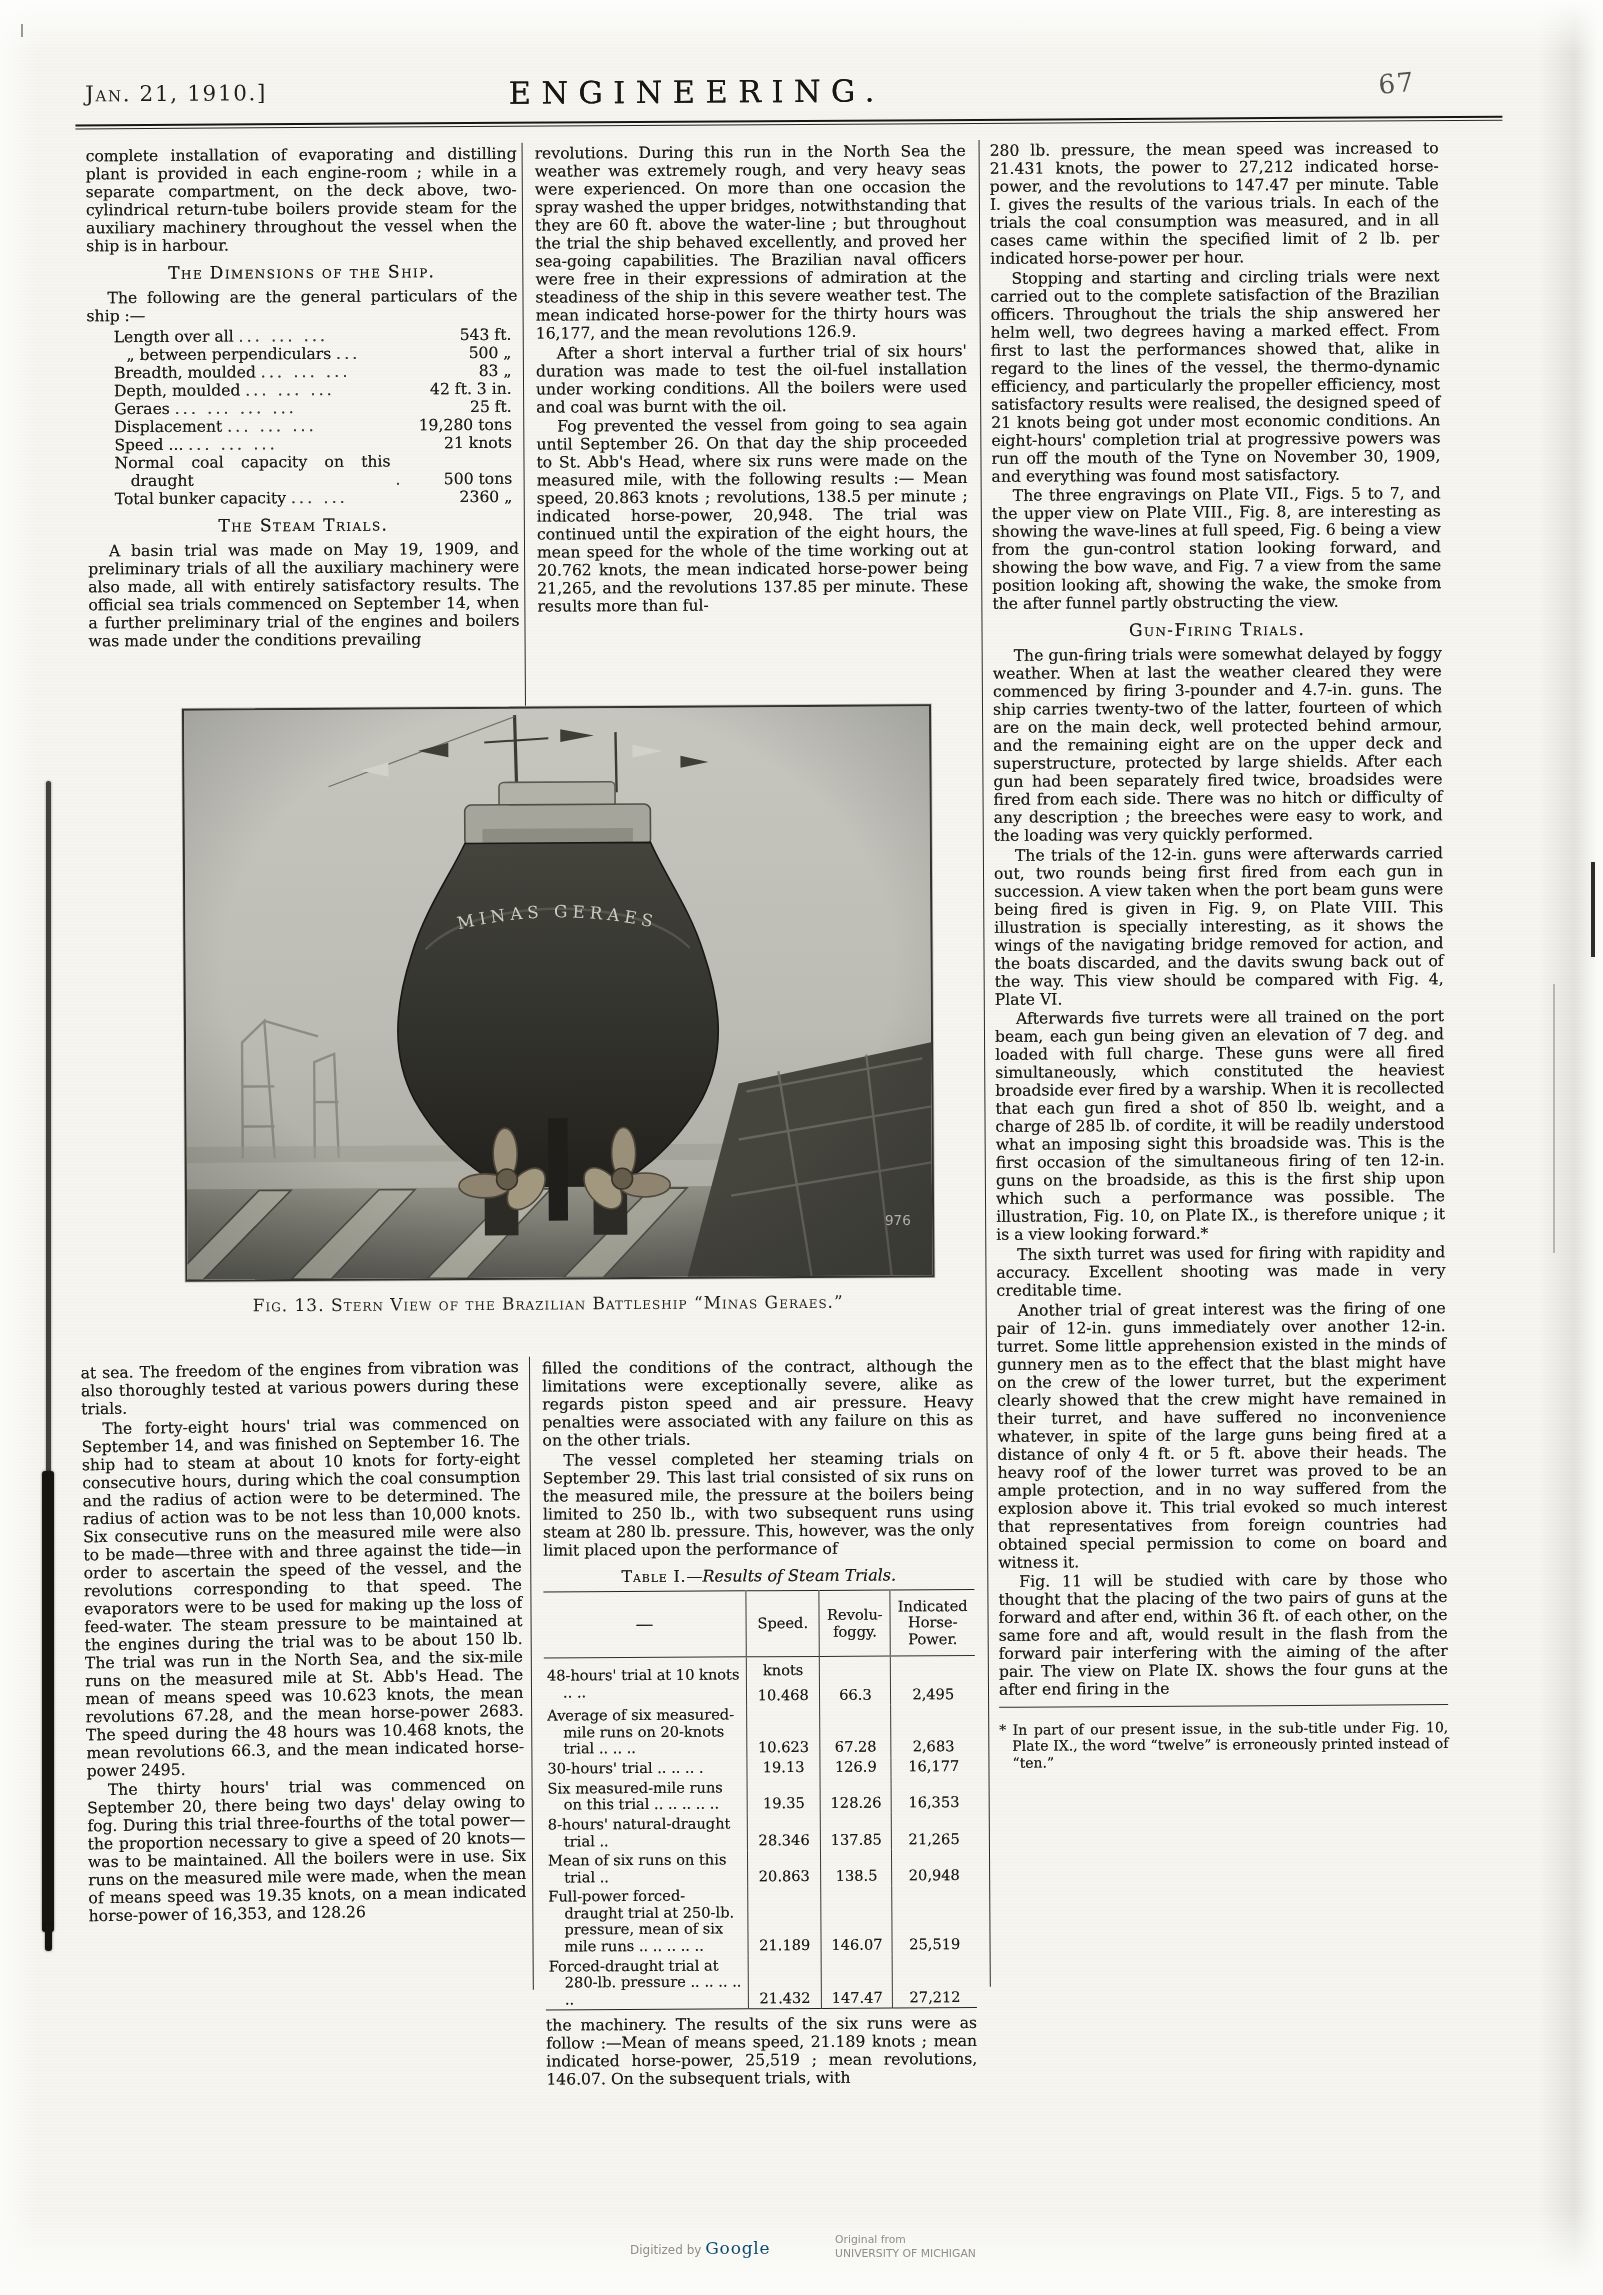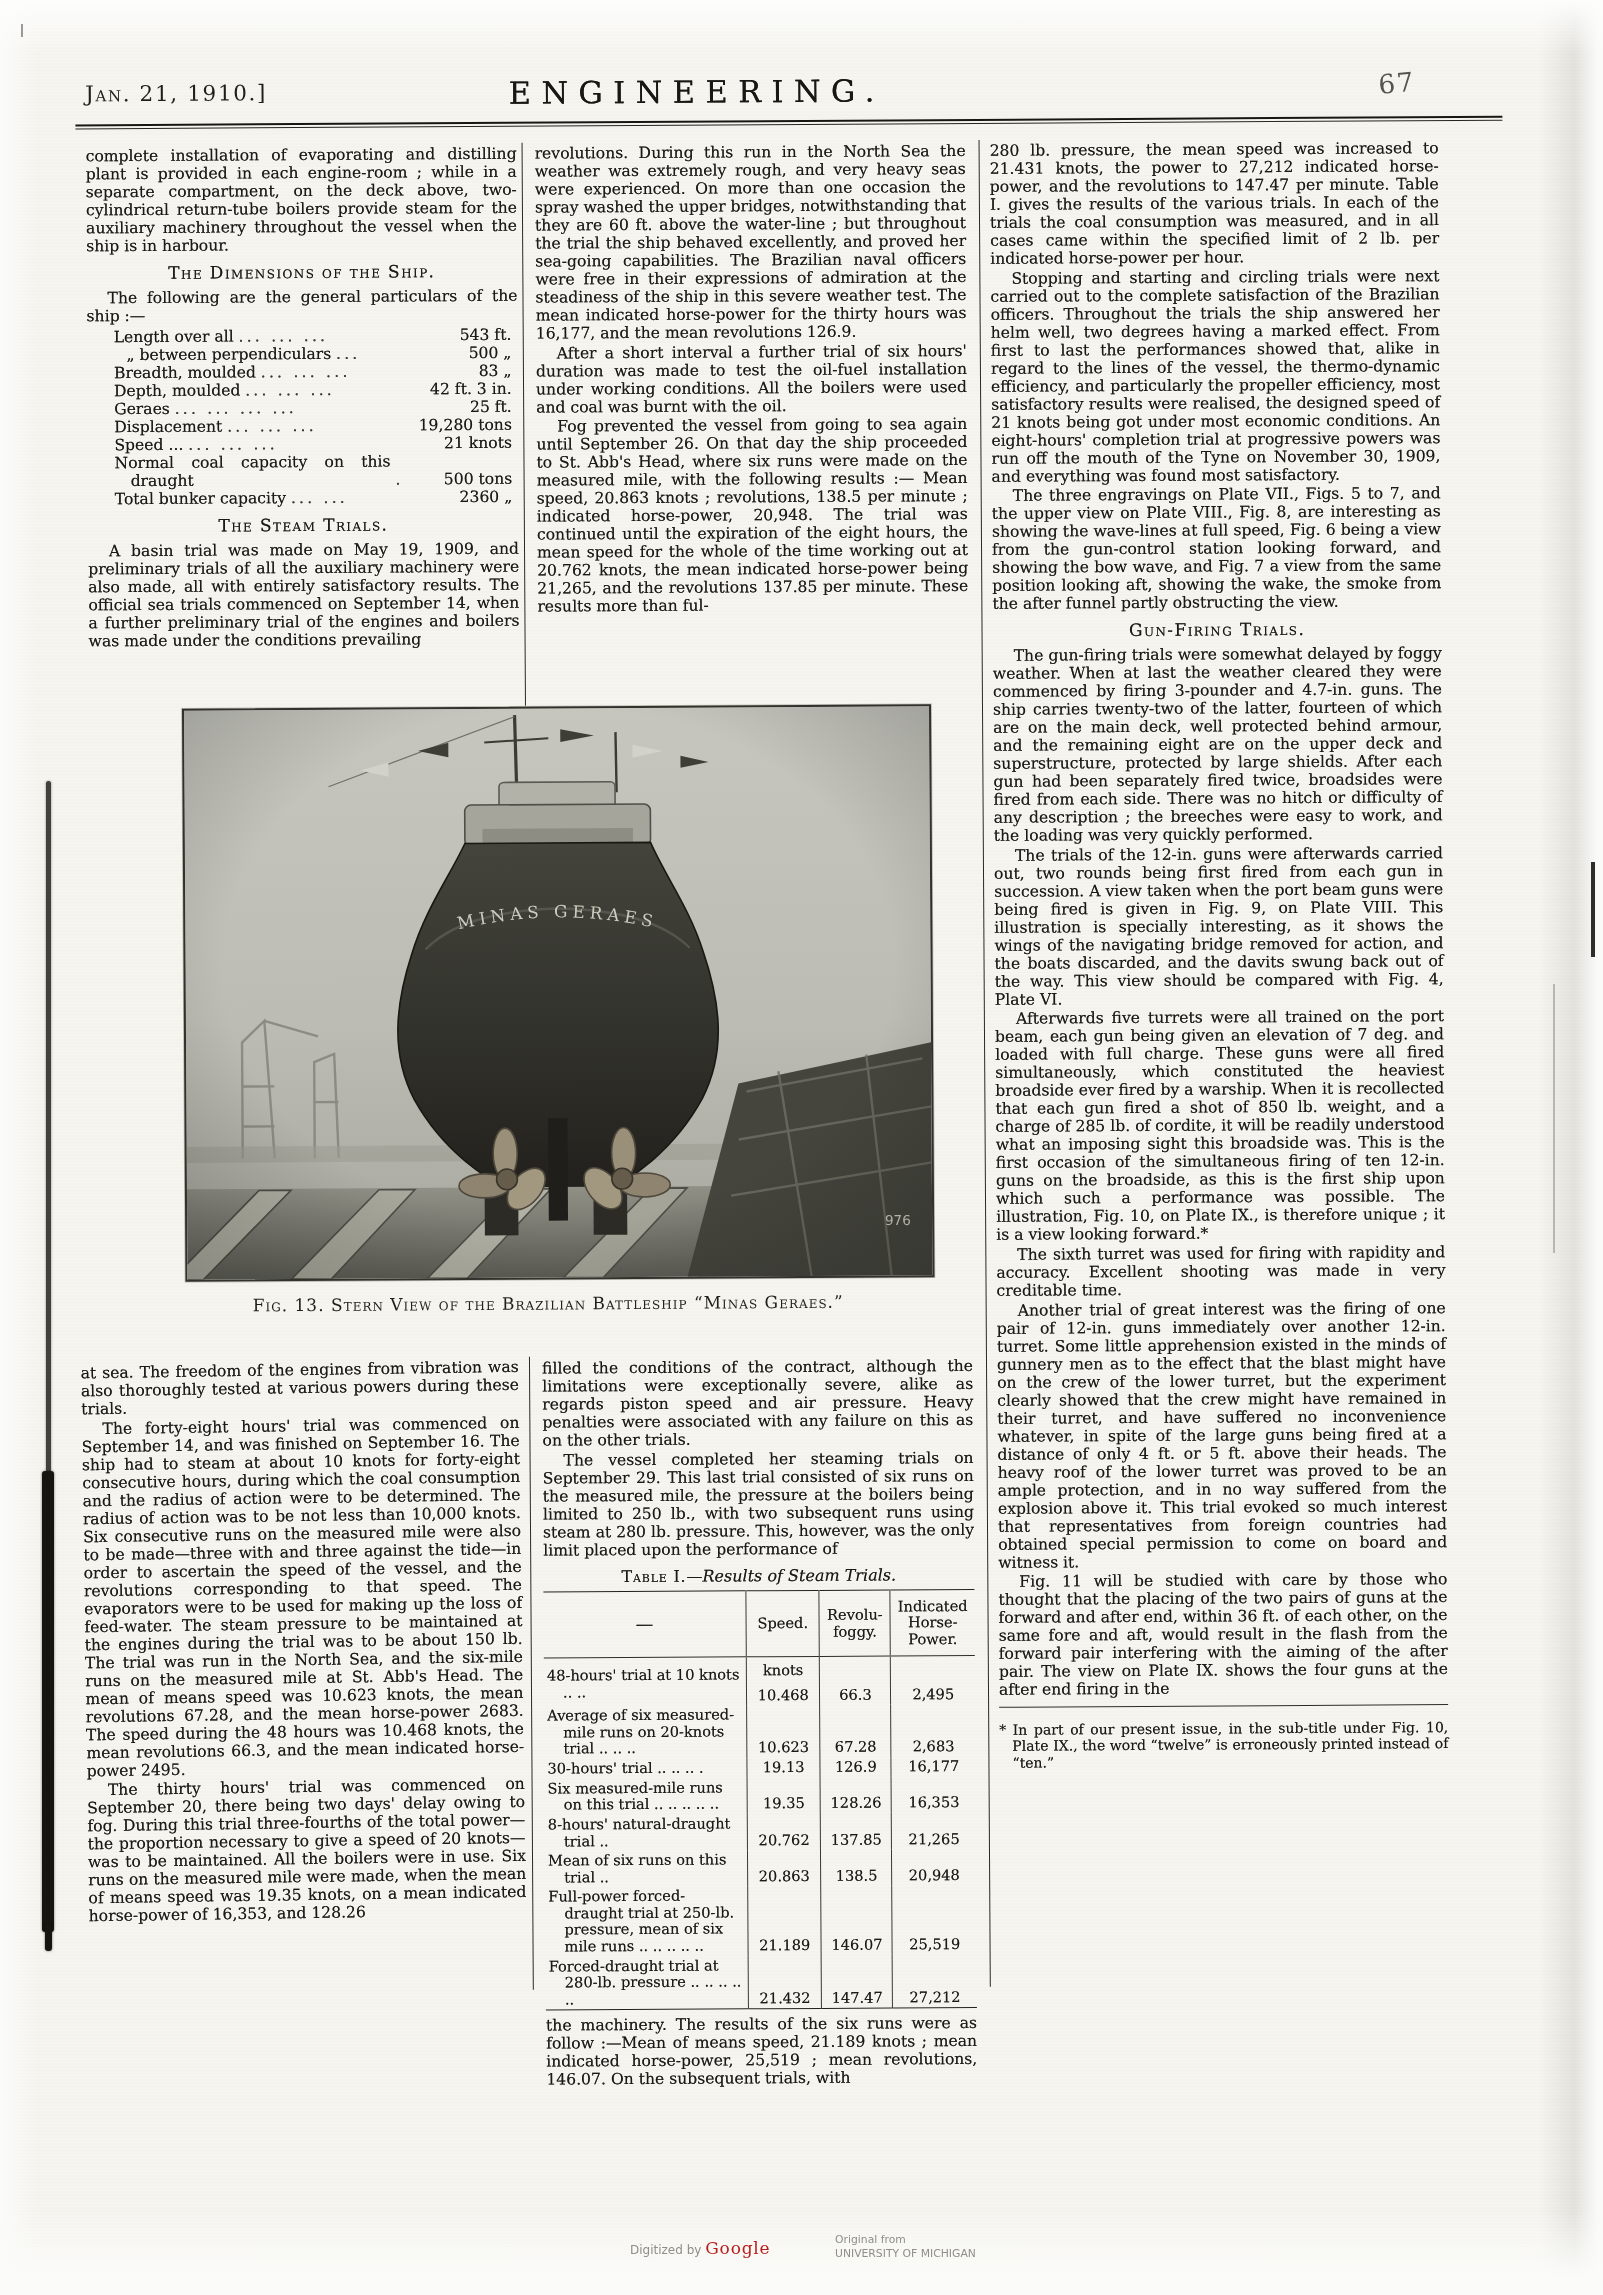--- a/index.html
+++ b/index.html
@@ -77,21 +77,21 @@
   #streak1{left:46px;top:781px;width:4.8px;height:697px;opacity:.8;}
   #streak2{left:42px;top:1471px;width:12px;height:461px;}
   #streak3{left:45px;top:1924px;width:7.2px;height:27px;}
   #topmark{position:absolute;left:21px;top:24px;width:2.4px;height:13px;background:#9a9a93;z-index:6;}
   #rmark{position:absolute;left:1591px;top:862px;width:4px;height:95px;background:#2e2d28;z-index:6;}
   #crease{position:absolute;left:1553px;top:984px;width:1.6px;height:269px;background:rgba(70,68,62,.32);z-index:6;}
 
   
   .wm{position:absolute;color:#8f8e88;font-family:"DejaVu Sans","Liberation Sans",sans-serif;z-index:5;}
   #wm-digitized{left:630px;top:2238px;font-size:12px;}
-  #wm-digitized .brand{font-size:17px;letter-spacing:0.8px;color:#b91c1c;font-family:"DejaVu Serif","Liberation Serif",serif;}
+  #wm-digitized .brand{font-size:17px;letter-spacing:0.8px;color:#0c4a6e;font-family:"DejaVu Serif","Liberation Serif",serif;}
   #wm-original{left:835px;top:2233px;width:184px;text-align:left;font-size:10.8px;line-height:13.6px;}
 </style>
 </head>
 <body>
 
 <div class="content">
 
   <div class="date-head">Jan. 21, 1910.]</div>
   <div class="masthead">ENGINEERING.</div>
   <div class="folio">67</div>
@@ -332,21 +332,21 @@
           <td class="val">16,177</td>
         </tr>
         <tr>
           <td class="lbl">Six measured-mile runs on this trial  ..      ..      ..      ..      ..</td>
           <td class="val">19.35</td>
           <td class="val">128.26</td>
           <td class="val">16,353</td>
         </tr>
         <tr>
           <td class="lbl">8-hours' natural-draught trial      ..</td>
-          <td class="val">20.762</td>
+          <td class="val">28.346</td>
           <td class="val">137.85</td>
           <td class="val">21,265</td>
         </tr>
         <tr>
           <td class="lbl">Mean of six runs on this trial      ..</td>
           <td class="val">20.863</td>
           <td class="val">138.5</td>
           <td class="val">20,948</td>
         </tr>
         <tr>

